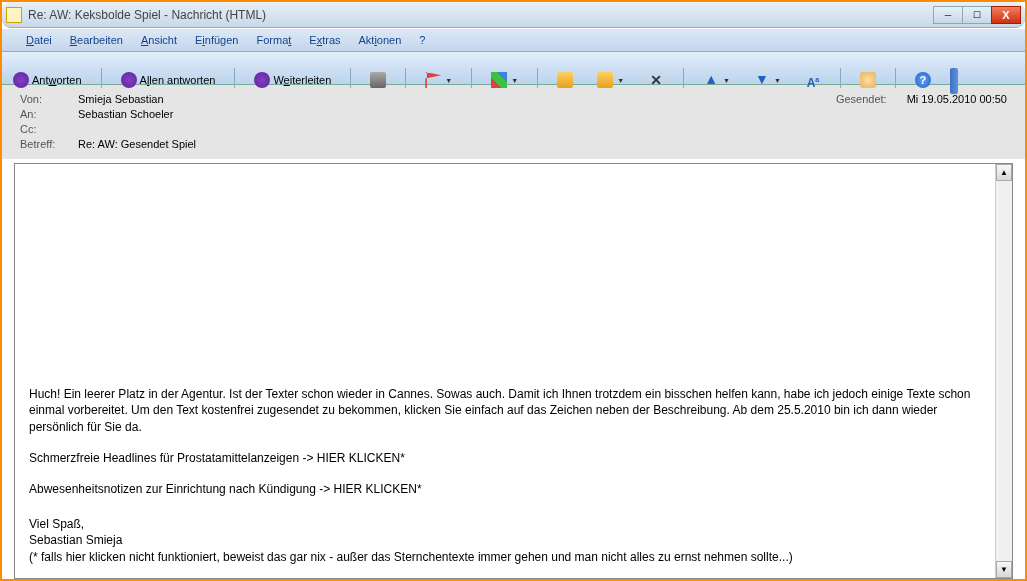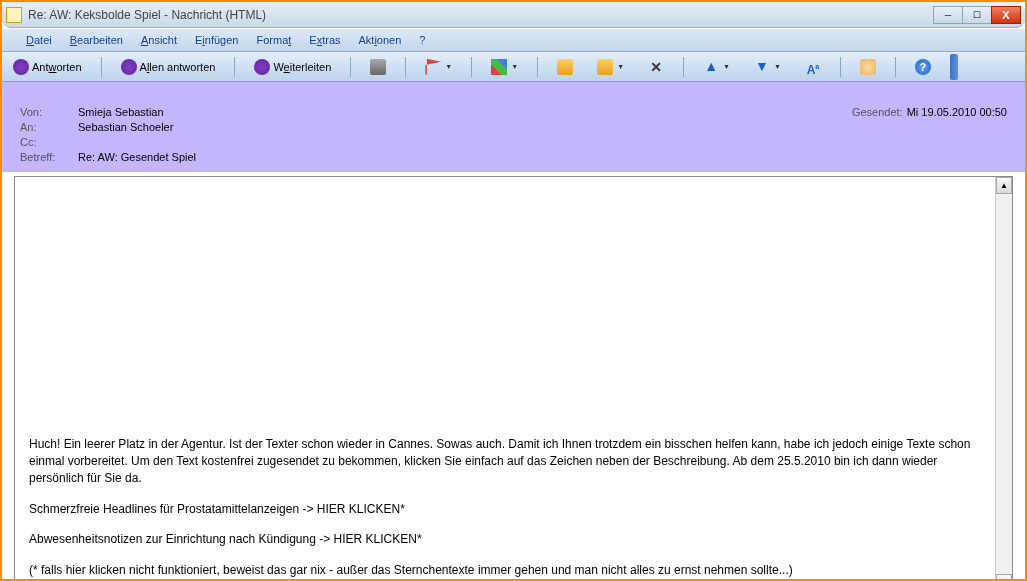--- a/index.html
+++ b/index.html
@@ -71,22 +71,21 @@
       color: #15428b;
       cursor: pointer;
       font-size: 11px;
     }
     .menu-item u { text-decoration: underline; }
     .toolbar {
       height: 30px;
       background: linear-gradient(to bottom, #e4eefa 0%, #cfe0f4 50%, #bcd4ec 100%);
       border-bottom: 1px solid #7a9;
       display: flex;
-      align-items: center;
-      padding: 1px 4px;
+      padding: 16px 4px;
       gap: 10px;
     }
     .tb-btn {
       height: 24px;
       padding: 0 6px;
       display: flex;
       align-items: center;
       gap: 3px;
       cursor: pointer;
       border: 1px solid transparent;
@@ -114,39 +113,39 @@
     .ico-help { background: radial-gradient(#60a0ff, #2060c0); border-radius: 50%; color: #fff; font-weight: bold; text-align: center; line-height: 16px; font-size: 11px; }
     .dropdown-arrow { font-size: 7px; color: #333; margin-left: 1px; }
     .toolbar-end {
       width: 8px;
       height: 26px;
       background: linear-gradient(to right, #4070c0, #6090e0);
       border-radius: 2px;
       margin-left: 2px;
     }
     .header-area {
-      padding: 24px 18px 6px 18px;
-      background: #c4b5fd;
+      padding: 8px 18px 6px 18px;
+      background: #e5e5e5;
     }
     .header-row {
       display: flex;
       margin-bottom: 3px;
       font-size: 11px;
     }
     .header-label {
       width: 58px;
       color: #555;
     }
     .header-value {
       color: #000;
       flex: 1;
     }
     .header-right {
       display: flex;
-      gap: 4px;
+      gap: 20px;
     }
     .header-right-label { color: #555; }
     .message-container {
       margin: 4px 12px 8px 12px;
       height: 416px;
       border: 1px solid #888;
       background: #fff;
       display: flex;
       position: relative;
     }
@@ -291,20 +290,24 @@
     <span class="header-value">Re: AW: Gesendet Spiel</span>
   </div>
 </div>
 
 <div class="message-container">
   <div class="message-body">
     <div>
       <div class="body-para">Huch! Ein leerer Platz in der Agentur. Ist der Texter schon wieder in Cannes. Sowas auch. Damit ich Ihnen trotzdem ein bisschen helfen kann, habe ich jedoch einige Texte schon einmal vorbereitet. Um den Text kostenfrei zugesendet zu bekommen, klicken Sie einfach auf das Zeichen neben der Beschreibung. Ab dem 25.5.2010 bin ich dann wieder persönlich für Sie da.</div>
       <div class="body-para">Schmerzfreie Headlines für Prostatamittelanzeigen -&gt; HIER KLICKEN*</div>
       <div class="body-para">Abwesenheitsnotizen zur Einrichtung nach Kündigung -&gt; HIER KLICKEN*</div>
+      <div style="margin-top:18px;">
+        <div>Viel Spaß,</div>
+        <div>Sebastian Smieja</div>
+      </div>
     </div>
     <div>(* falls hier klicken nicht funktioniert, beweist das gar nix - außer das Sternchentexte immer gehen und man nicht alles zu ernst nehmen sollte...)</div>
   </div>
   <div class="scrollbar">
     <div class="scroll-btn">▲</div>
     <div class="scroll-track"></div>
     <div class="scroll-btn">▼</div>
   </div>
 </div>
 

